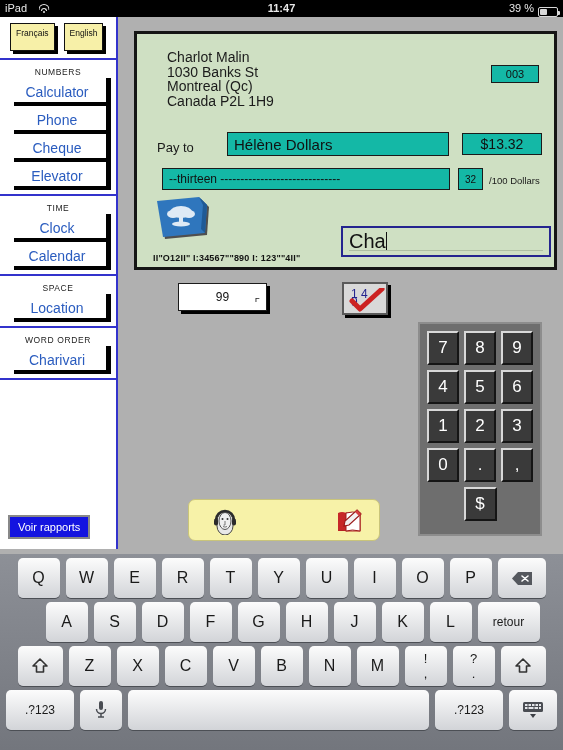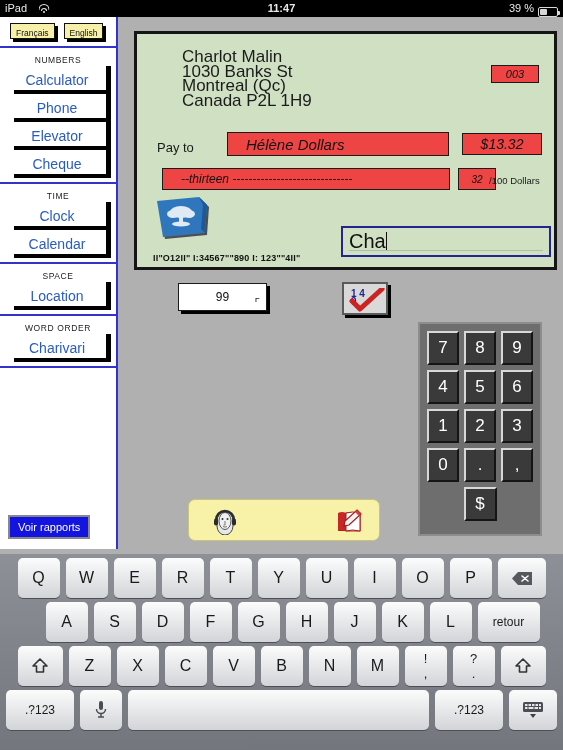--- a/index.html
+++ b/index.html
@@ -34,21 +34,21 @@
   .app { position: absolute; top: 17px; left: 0; width: 563px; height: 537px; background: #b0b0b0; }
 
   
   .sidebar {
     position: absolute; left: 0; top: 0; width: 118px; height: 532px;
     background: #ffffff; border-right: 2px solid #3333cc;
   }
   .lang-row { display: flex; gap: 9px; padding: 6px 0 6px 10px; }
   .lang-btn {
     background: #f7f0a8; border: 1px solid #111; font-size: 8.5px; color: #111;
-    padding: 4px 5px 0 5px; box-shadow: 3px 3px 0 #000; cursor: pointer;
+    padding: 4px 5px 12px 5px; box-shadow: 3px 3px 0 #000; cursor: pointer;
     font-family: "Liberation Sans", sans-serif;
   }
   .sep { height: 2px; background: #3333cc; margin: 1px 0 0 0; }
   .sect-label {
     text-align: center; font-size: 8.5px; letter-spacing: .6px; color: #222;
     padding: 7px 0 3px 0; font-weight: normal;
   }
   .menu-btn {
     position: relative; margin: 2px 10px 8px 8px; height: 20px;
     display: flex; align-items: center; justify-content: center;
@@ -67,24 +67,24 @@
   }
 
   
   .canvas { position: absolute; left: 120px; top: 0; right: 0; bottom: 0; background: #b0b0b0; }
 
   
   .cheque {
     position: absolute; left: 14px; top: 14px; width: 423px; height: 239px;
     background: #cfe0c3; border: 3px solid #151515;
   }
-  .payer { position: absolute; left: 45px; top: 16px; font-size: 17px; color: #1b1b1b; line-height: 14.5px; }
+  .payer { position: absolute; left: 30px; top: 16px; font-size: 14px; color: #1b1b1b; line-height: 14.5px; }
   .fld {
-    background: #ef4444; border: 1px solid #1b1b1b; font-size: 12px; color: #111;
-    display: flex; align-items: center; padding: 0 18px; font-style: italic;
+    background: #14b8a6; border: 1px solid #1b1b1b; font-size: 12px; color: #111;
+    display: flex; align-items: center; padding: 0 6px;
   }
   .num-fld { position: absolute; right: 15px; top: 31px; width: 48px; height: 18px; justify-content: center; font-size: 11px; }
   .date-fld { position: absolute; right: 15px; top: 62px; width: 140px; height: 20px; }
   .payto-lbl { position: absolute; left: 20px; top: 106px; font-size: 13px; color: #1b1b1b; }
   .payee-fld { position: absolute; left: 90px; top: 98px; width: 222px; height: 24px; font-size: 15px; }
   .amt-fld { position: absolute; left: 325px; top: 99px; width: 80px; height: 22px; justify-content: center; font-size: 14px; }
   .words-fld { position: absolute; left: 25px; top: 134px; width: 288px; height: 22px; font-size: 12px; }
   .cents-fld { position: absolute; left: 321px; top: 134px; width: 25px; height: 22px; justify-content: center; font-size: 10px; }
   .dollars-lbl { position: absolute; left: 352px; top: 141px; font-size: 9.5px; color: #1b1b1b; }
   .bank-logo { position: absolute; left: 20px; top: 163px; width: 55px; height: 46px; }
@@ -101,21 +101,21 @@
   .count-fld {
     position: absolute; left: 58px; top: 266px; width: 89px; height: 28px;
     background: #fff; border: 1px solid #1b1b1b; box-shadow: 3px 3px 0 #000;
     display: flex; align-items: center; justify-content: center; font-size: 12px; color: #111;
   }
   .ret-arrow { position: absolute; right: 6px; top: 12px; font-size: 12px; color: #222; }
   .check-btn {
     position: absolute; left: 222px; top: 265px; width: 46px; height: 33px;
     background: #d9d9d9; border: 2px solid #5a5a5a; box-shadow: 3px 3px 0 #000; cursor: pointer;
   }
-  .chk-nums { position: absolute; left: 7px; top: 6px; font-size: 10px; color: #24248f; font-weight: bold; line-height: 8px;}
+  .chk-nums { position: absolute; left: 7px; top: 6px; font-size: 12px; color: #24248f; font-weight: normal; line-height: 8px;}
   .chk-mark { position: absolute; left: 4px; top: 4px; }
 
   
   .keypad {
     position: absolute; left: 298px; top: 305px; width: 124px; height: 214px;
     background: #6e6e6e; border: 2px solid #8d8d8d; padding: 7px;
   }
   .kp-row { display: flex; justify-content: center; gap: 5px; margin-bottom: 5px; }
   .kp-key {
     width: 33px; height: 34px; background: #3a3a3a; color: #fff;
@@ -186,22 +186,22 @@
     <div class="sidebar">
       <div class="lang-row">
         <div class="lang-btn">Français</div>
         <div class="lang-btn">English</div>
       </div>
       <div class="sep"></div>
 
       <div class="sect-label">NUMBERS</div>
       <div class="menu-btn">Calculator</div>
       <div class="menu-btn">Phone</div>
+      <div class="menu-btn">Cheque</div>
       <div class="menu-btn">Elevator</div>
-      <div class="menu-btn">Cheque</div>
       <div class="sep"></div>
 
       <div class="sect-label">TIME</div>
       <div class="menu-btn">Clock</div>
       <div class="menu-btn">Calendar</div>
       <div class="sep"></div>
 
       <div class="sect-label">SPACE</div>
       <div class="menu-btn">Location</div>
       <div class="sep"></div>

